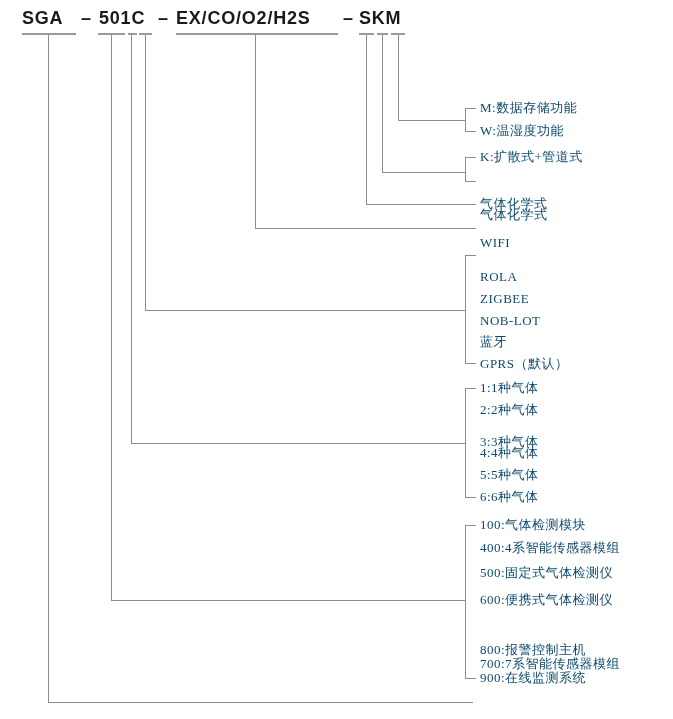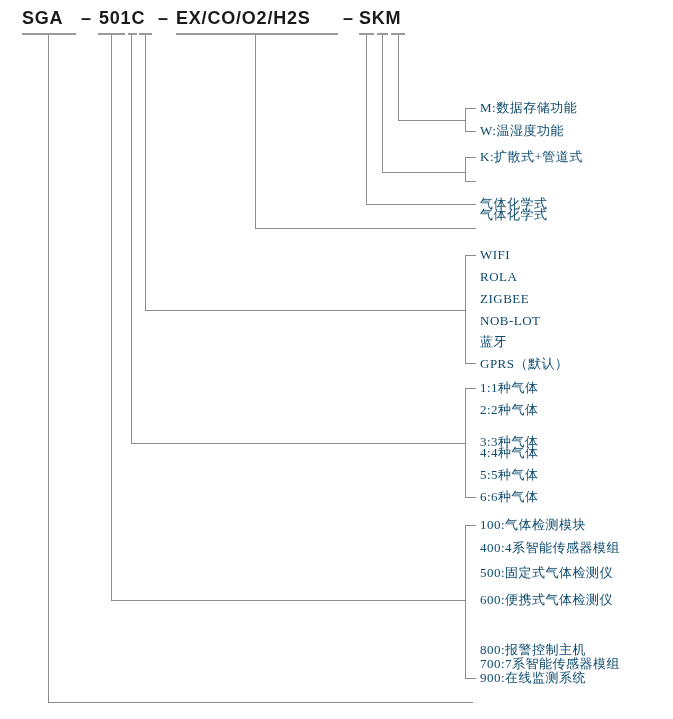--- a/index.html
+++ b/index.html
@@ -75,21 +75,21 @@
   <div class="hl" style="left:48px;top:702px;width:425px"></div>
 
   <span class="lb" style="top:97px">M:数据存储功能</span>
   <span class="lb" style="top:120px">W:温湿度功能</span>
 
   <span class="lb" style="top:146px">K:扩散式+管道式</span>
 
   <span class="lb" style="top:193px">气体化学式</span>
   <span class="lb" style="top:204px">气体化学式</span>
 
-  <span class="lb" style="top:244px">WIFI</span>
+  <span class="lb" style="top:232px">WIFI</span>
   <span class="lb" style="top:266px">ROLA</span>
   <span class="lb" style="top:288px">ZIGBEE</span>
   <span class="lb" style="top:310px">NOB-LOT</span>
   <span class="lb" style="top:331px">蓝牙</span>
   <span class="lb" style="top:353px">GPRS（默认）</span>
 
   <span class="lb" style="top:377px">1:1种气体</span>
   <span class="lb" style="top:399px">2:2种气体</span>
   <span class="lb" style="top:431px">3:3种气体</span>
   <span class="lb" style="top:442px">4:4种气体</span>

